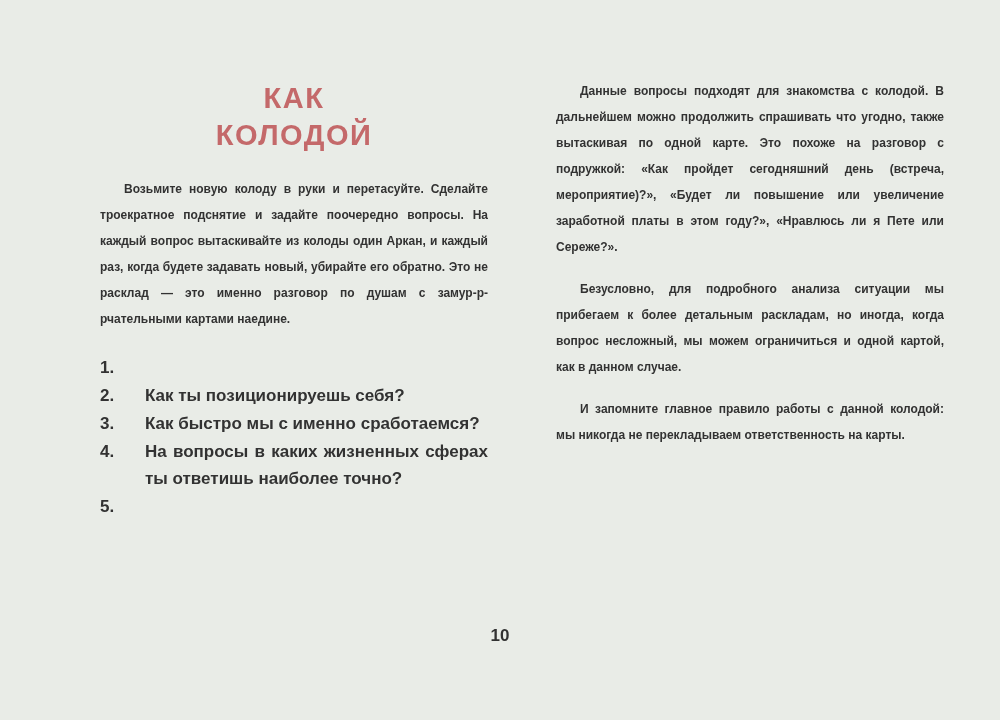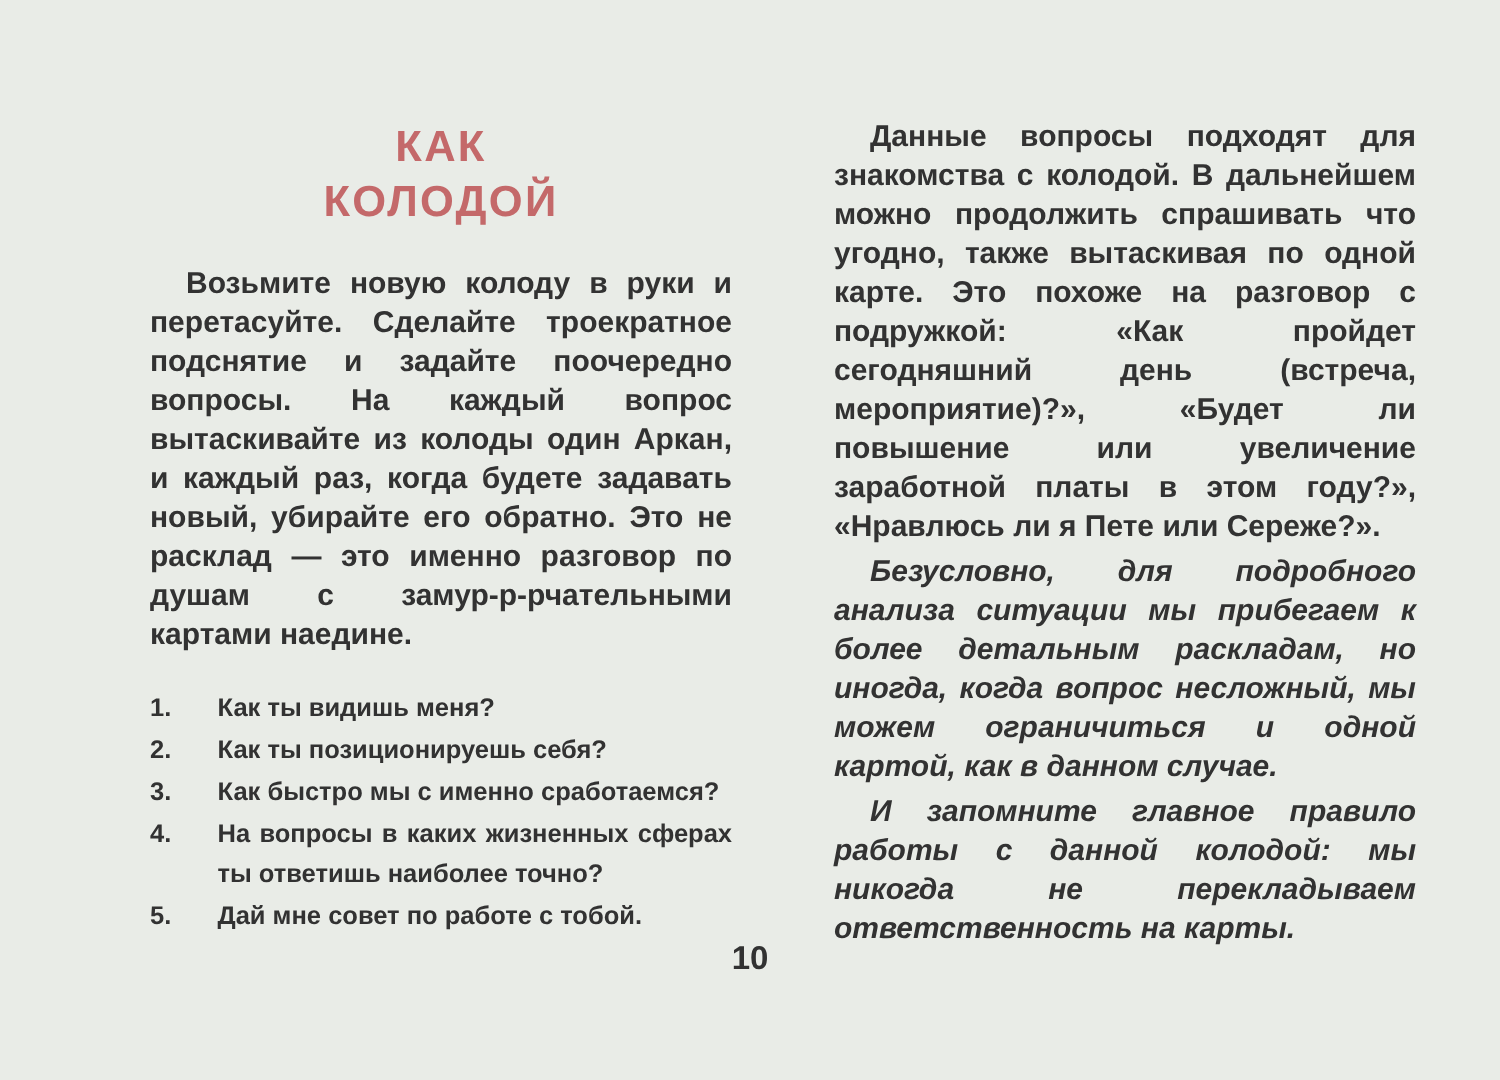--- a/index.html
+++ b/index.html
@@ -36,21 +36,21 @@
     font-size: 29px;
     line-height: 37px;
     font-weight: 700;
     letter-spacing: 1.5px;
   }
   .title-line {
     display: block;
   }
   .body {
     margin: 0;
-    font-size: 20px;
+    font-size: 12px;
     line-height: 26px;
     font-weight: 700;
     text-align: justify;
     color: #323232;
   }
   .indent {
     text-indent: 24px;
   }
   .list-intro {
     margin-top: 16px;
@@ -68,33 +68,32 @@
     margin-bottom: 1px;
   }
   .q-num {
     flex: 0 0 45px;
   }
   .q-text {
     flex: 1;
     text-align: justify;
   }
   .right .body + .body {
-    margin-top: 4px;
-    font-style: italic;
+    margin-top: 16px;
   }
   .right .gap {
     margin-top: 26px;
   }
   .page-number {
     position: absolute;
     left: 0;
     right: 0;
     top: 626px;
     text-align: center;
-    font-size: 22px;
+    font-size: 17px;
     font-weight: 700;
     color: #323232;
   }
 </style>
 </head>
 <body>
 
 <div class="page">
   <div class="columns">
 
@@ -103,37 +102,35 @@
         <span class="title-line">КАК</span>
         <span class="title-line">КОЛОДОЙ</span>
       </h1>
 
       <p class="body indent">Возьмите новую колоду в руки и перетасуйте. Сделайте троекратное подснятие и задайте поочередно вопросы. На каждый вопрос вытаскивайте из колоды один Аркан, и каждый раз, когда будете задавать новый, убирайте его обратно. Это не расклад — это именно разговор по душам с замур-р-рчательными картами наедине.</p>
 
 
       <ol class="questions">
         <li class="q">
           <span class="q-num">1.</span>
-          <span class="q-text">Как ты видишь меня?</span>
         </li>
         <li class="q">
           <span class="q-num">2.</span>
           <span class="q-text">Как ты позиционируешь себя?</span>
         </li>
         <li class="q">
           <span class="q-num">3.</span>
           <span class="q-text">Как быстро мы с именно сработаемся?</span>
         </li>
         <li class="q">
           <span class="q-num">4.</span>
           <span class="q-text">На вопросы в каких жизненных сферах ты ответишь наиболее точно?</span>
         </li>
         <li class="q">
           <span class="q-num">5.</span>
-          <span class="q-text">Дай мне совет по работе с тобой.</span>
         </li>
       </ol>
     </section>
 
     <section class="col right">
       <p class="body indent">Данные вопросы подходят для знакомства с колодой. В дальнейшем можно продолжить спрашивать что угодно, также вытаскивая по одной карте. Это похоже на разговор с подружкой: «Как пройдет сегодняшний день (встреча, мероприятие)?», «Будет ли повышение или увеличение заработной платы в этом году?», «Нравлюсь ли я Пете или Сереже?».</p>
       <p class="body indent">Безусловно, для подробного анализа ситуации мы прибегаем к более детальным раскладам, но иногда, когда вопрос несложный, мы можем ограничиться и одной картой, как в данном случае.</p>
       <p class="body indent gap">И запомните главное правило работы с данной колодой: мы никогда не перекладываем ответственность на карты.</p>
     </section>
 

